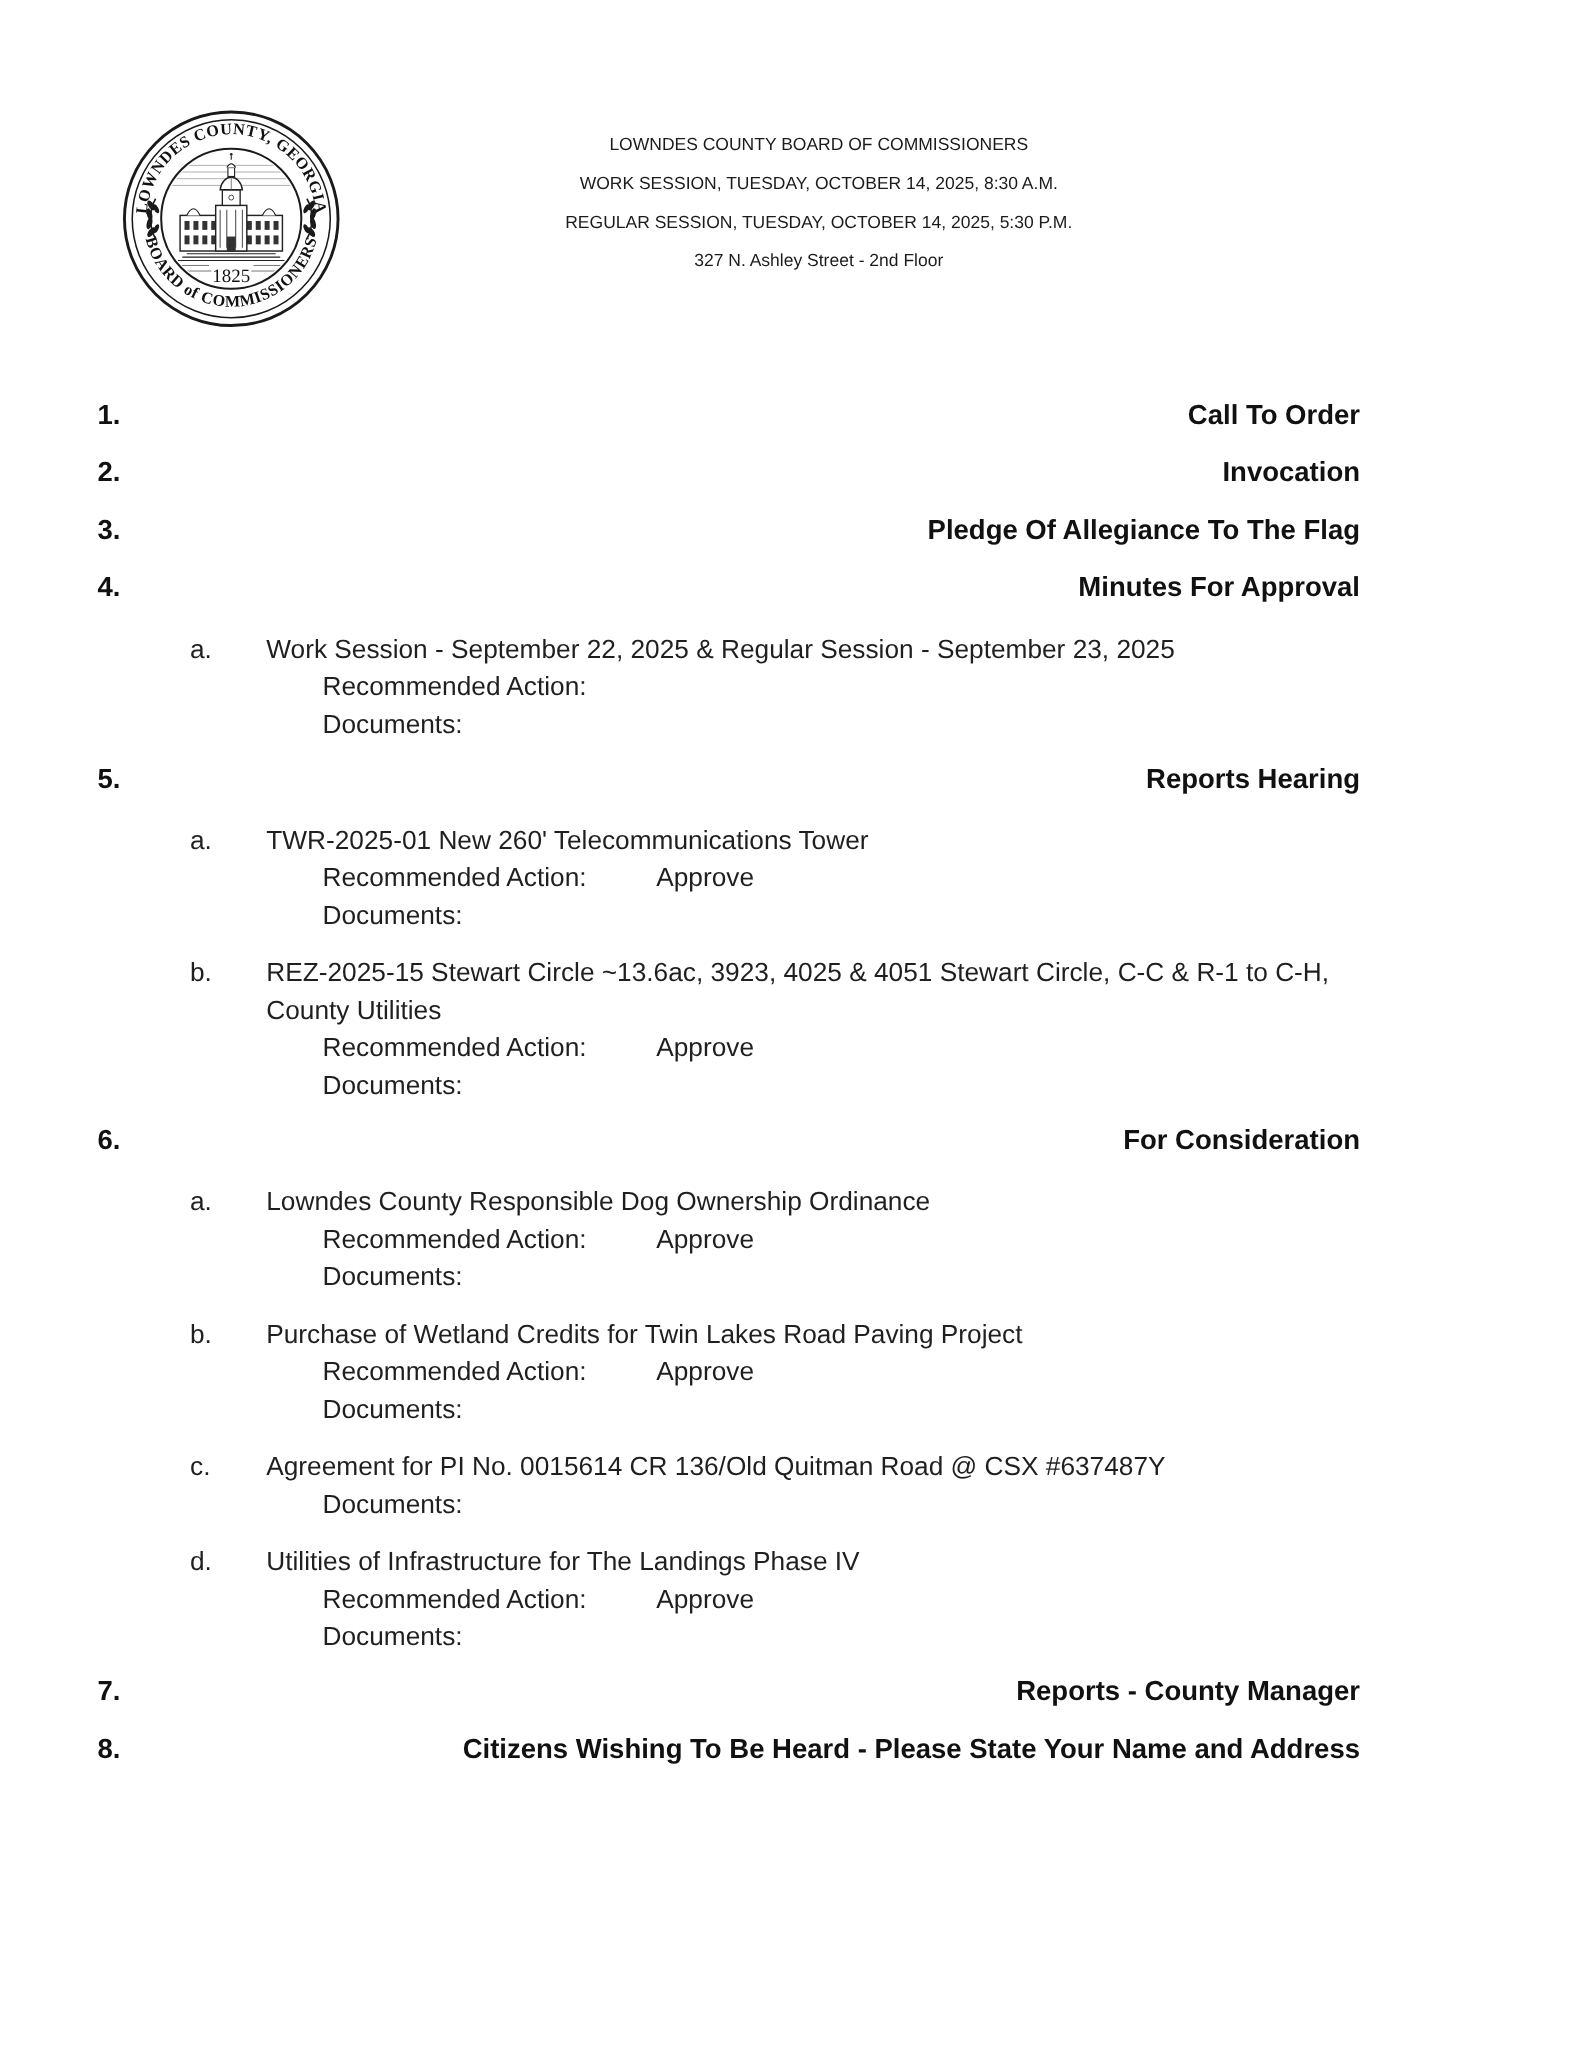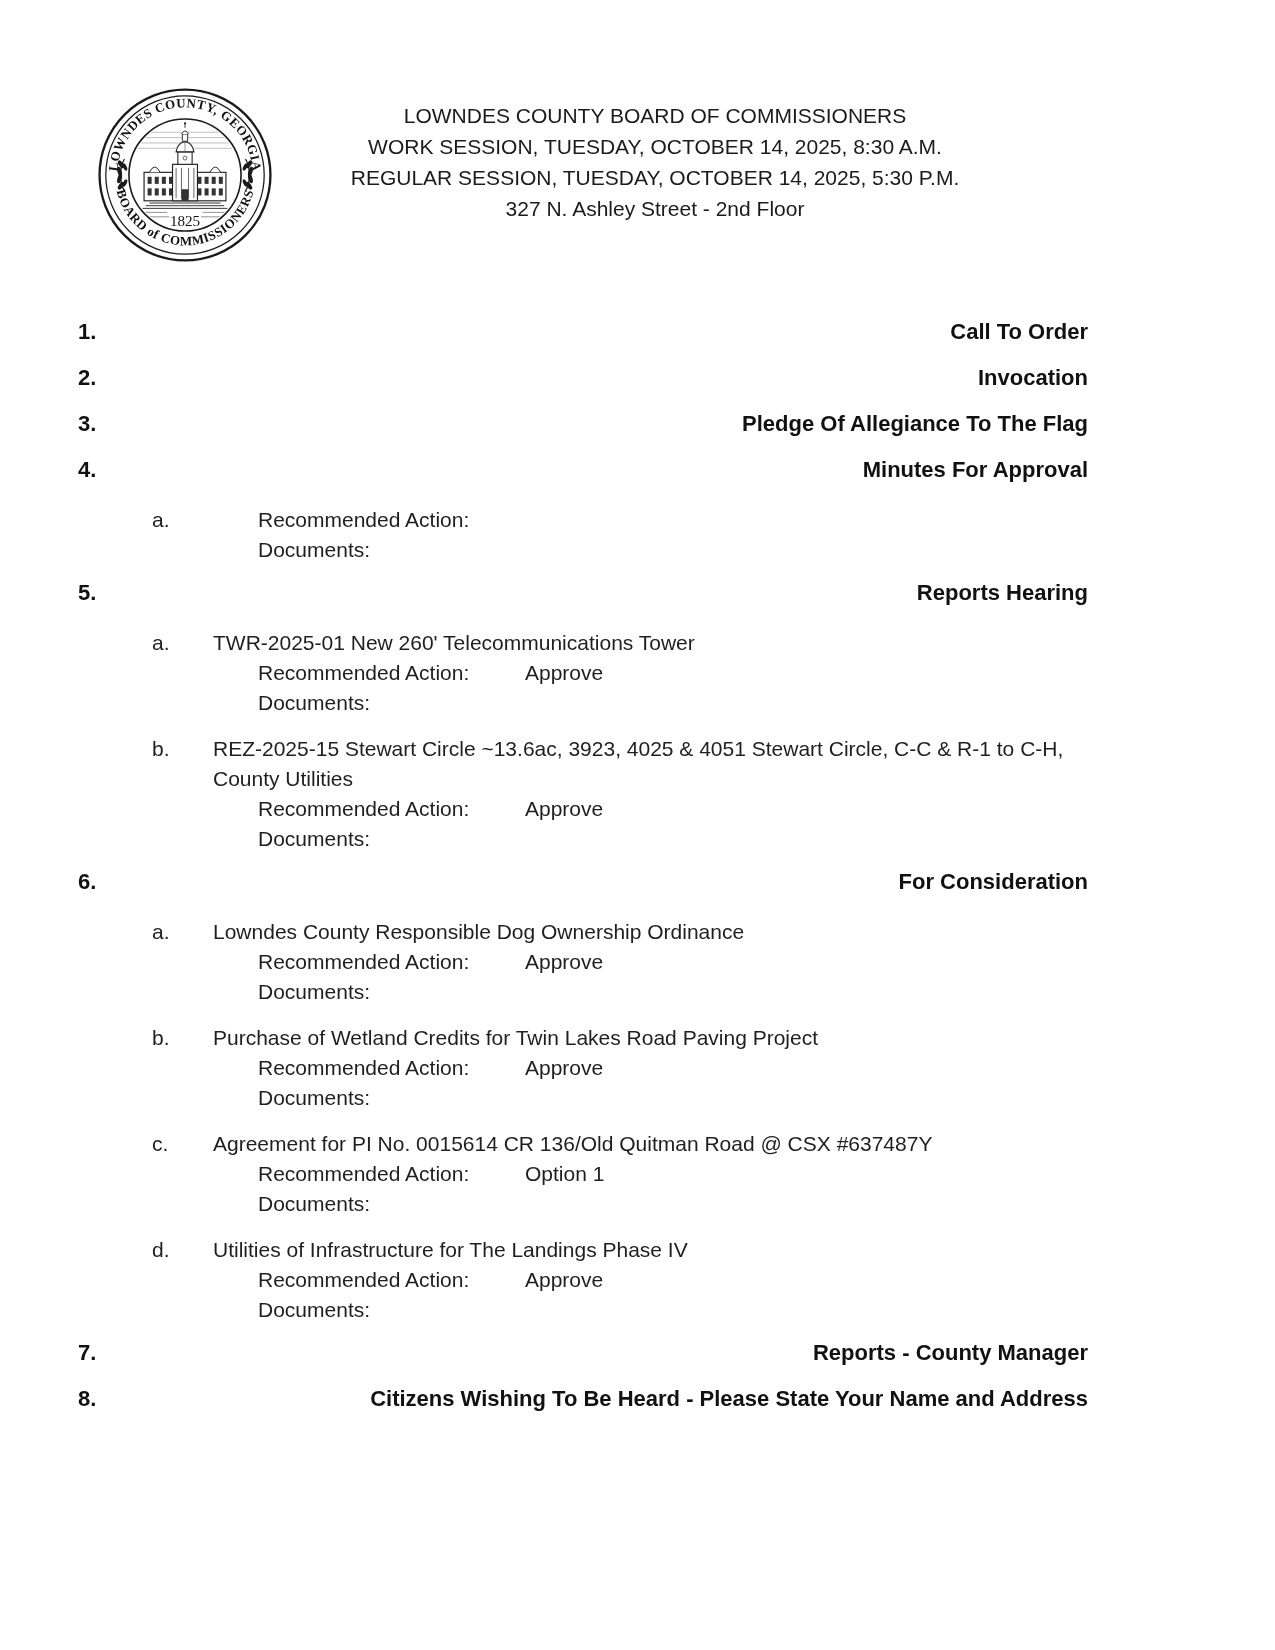--- a/index.html
+++ b/index.html
@@ -11,21 +11,21 @@
     color:#1a1a1a;
     overflow:hidden;
   }
 
   
   .seal-wrap { position:absolute; left:96px; top:80px; width:178px; height:190px; }
   .seal-wrap svg { width:100%; height:100%; }
 
   .header-text {
     position:absolute; left:295px; top:100px; width:720px;
-    text-align:center; font-size:21px; line-height:31px; color:#1b1b1b;
+    text-align:center; font-size:14px; line-height:31px; color:#1b1b1b;
   }
   .header-text div { white-space:nowrap; }
 
   
   .agenda { position:absolute; left:78px; top:320px; width:1010px; }
 
   .section { margin-bottom:22px; }
   .section.has-items { margin-bottom:16px; }
 
   .section-title-row { display:flex; font-weight:700; font-size:22px; line-height:24px; color:#111; }
@@ -184,20 +184,21 @@
 
     <div class="section has-items">
       <div class="section-title-row">
         <span class="num">4.</span>
         <span class="title">Minutes For Approval</span>
       </div>
       <div class="subitems">
         <div class="subitem">
           <span class="letter">a.</span>
           <div class="item-body">
+            <div class="item-text">Work Session - September 22, 2025 &amp; Regular Session - September 23, 2025</div>
             <div class="item-line">
               <span class="lbl">Recommended Action:</span><span class="val"></span>
             </div>
             <div class="item-line">
               <span class="lbl">Documents:</span>
             </div>
           </div>
         </div>
       </div>
     </div>
@@ -263,23 +264,20 @@
             <div class="item-line">
               <span class="lbl">Documents:</span>
             </div>
           </div>
         </div>
         <div class="subitem">
           <span class="letter">c.</span>
           <div class="item-body">
             <div class="item-text">Agreement for PI No. 0015614 CR 136/Old Quitman Road @ CSX #637487Y</div>
             <div class="item-line">
-              <span class="lbl">Recommended Action:</span><span class="val">Option 1</span>
-            </div>
-            <div class="item-line">
               <span class="lbl">Documents:</span>
             </div>
           </div>
         </div>
         <div class="subitem">
           <span class="letter">d.</span>
           <div class="item-body">
             <div class="item-text">Utilities of Infrastructure for The Landings Phase IV</div>
             <div class="item-line">
               <span class="lbl">Recommended Action:</span><span class="val">Approve</span>

